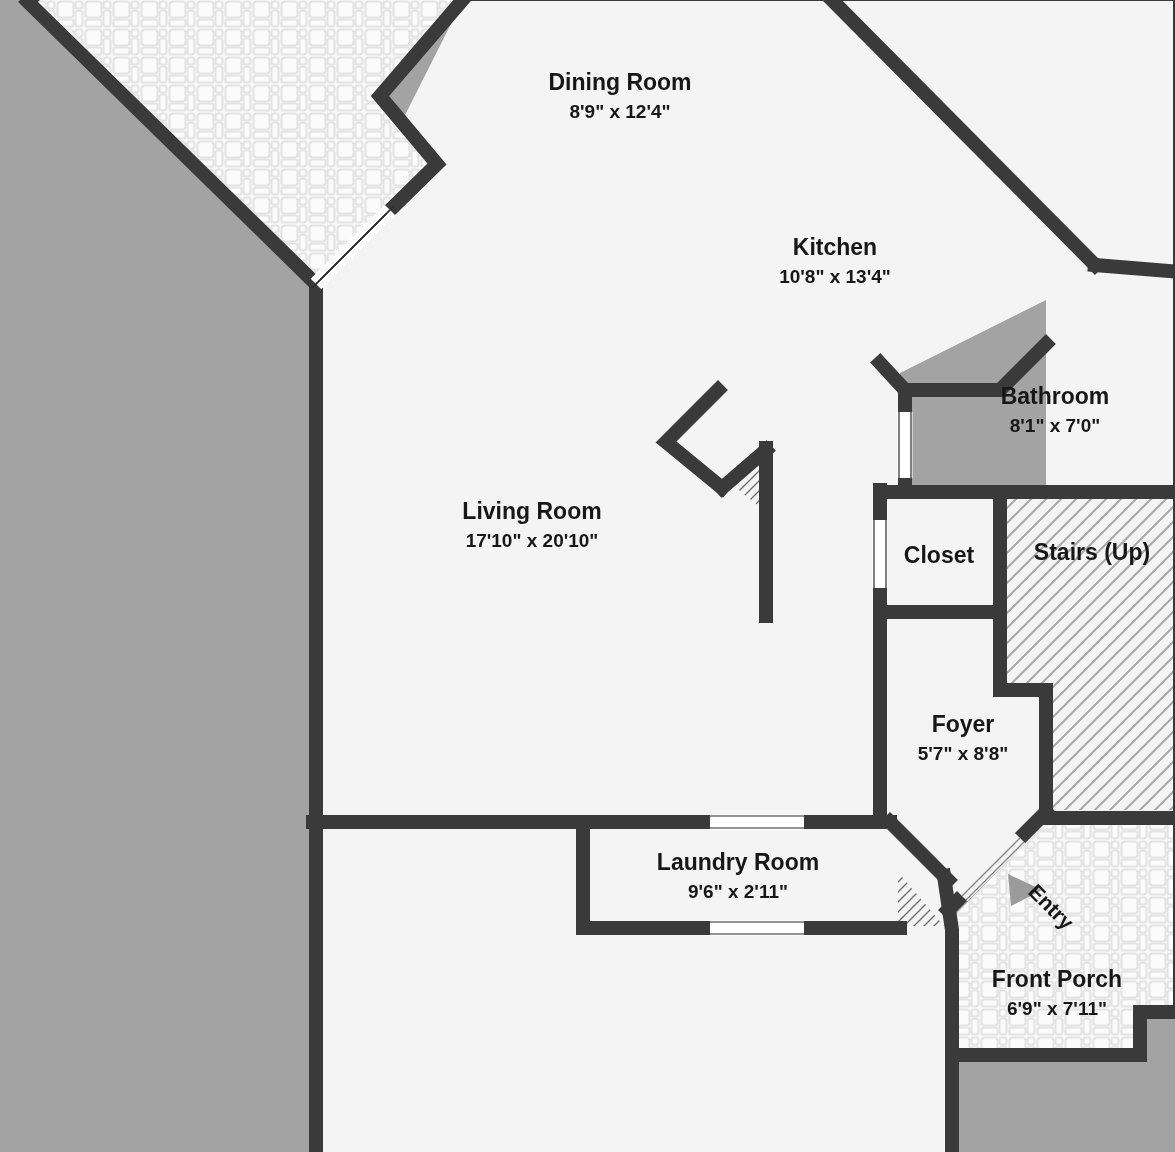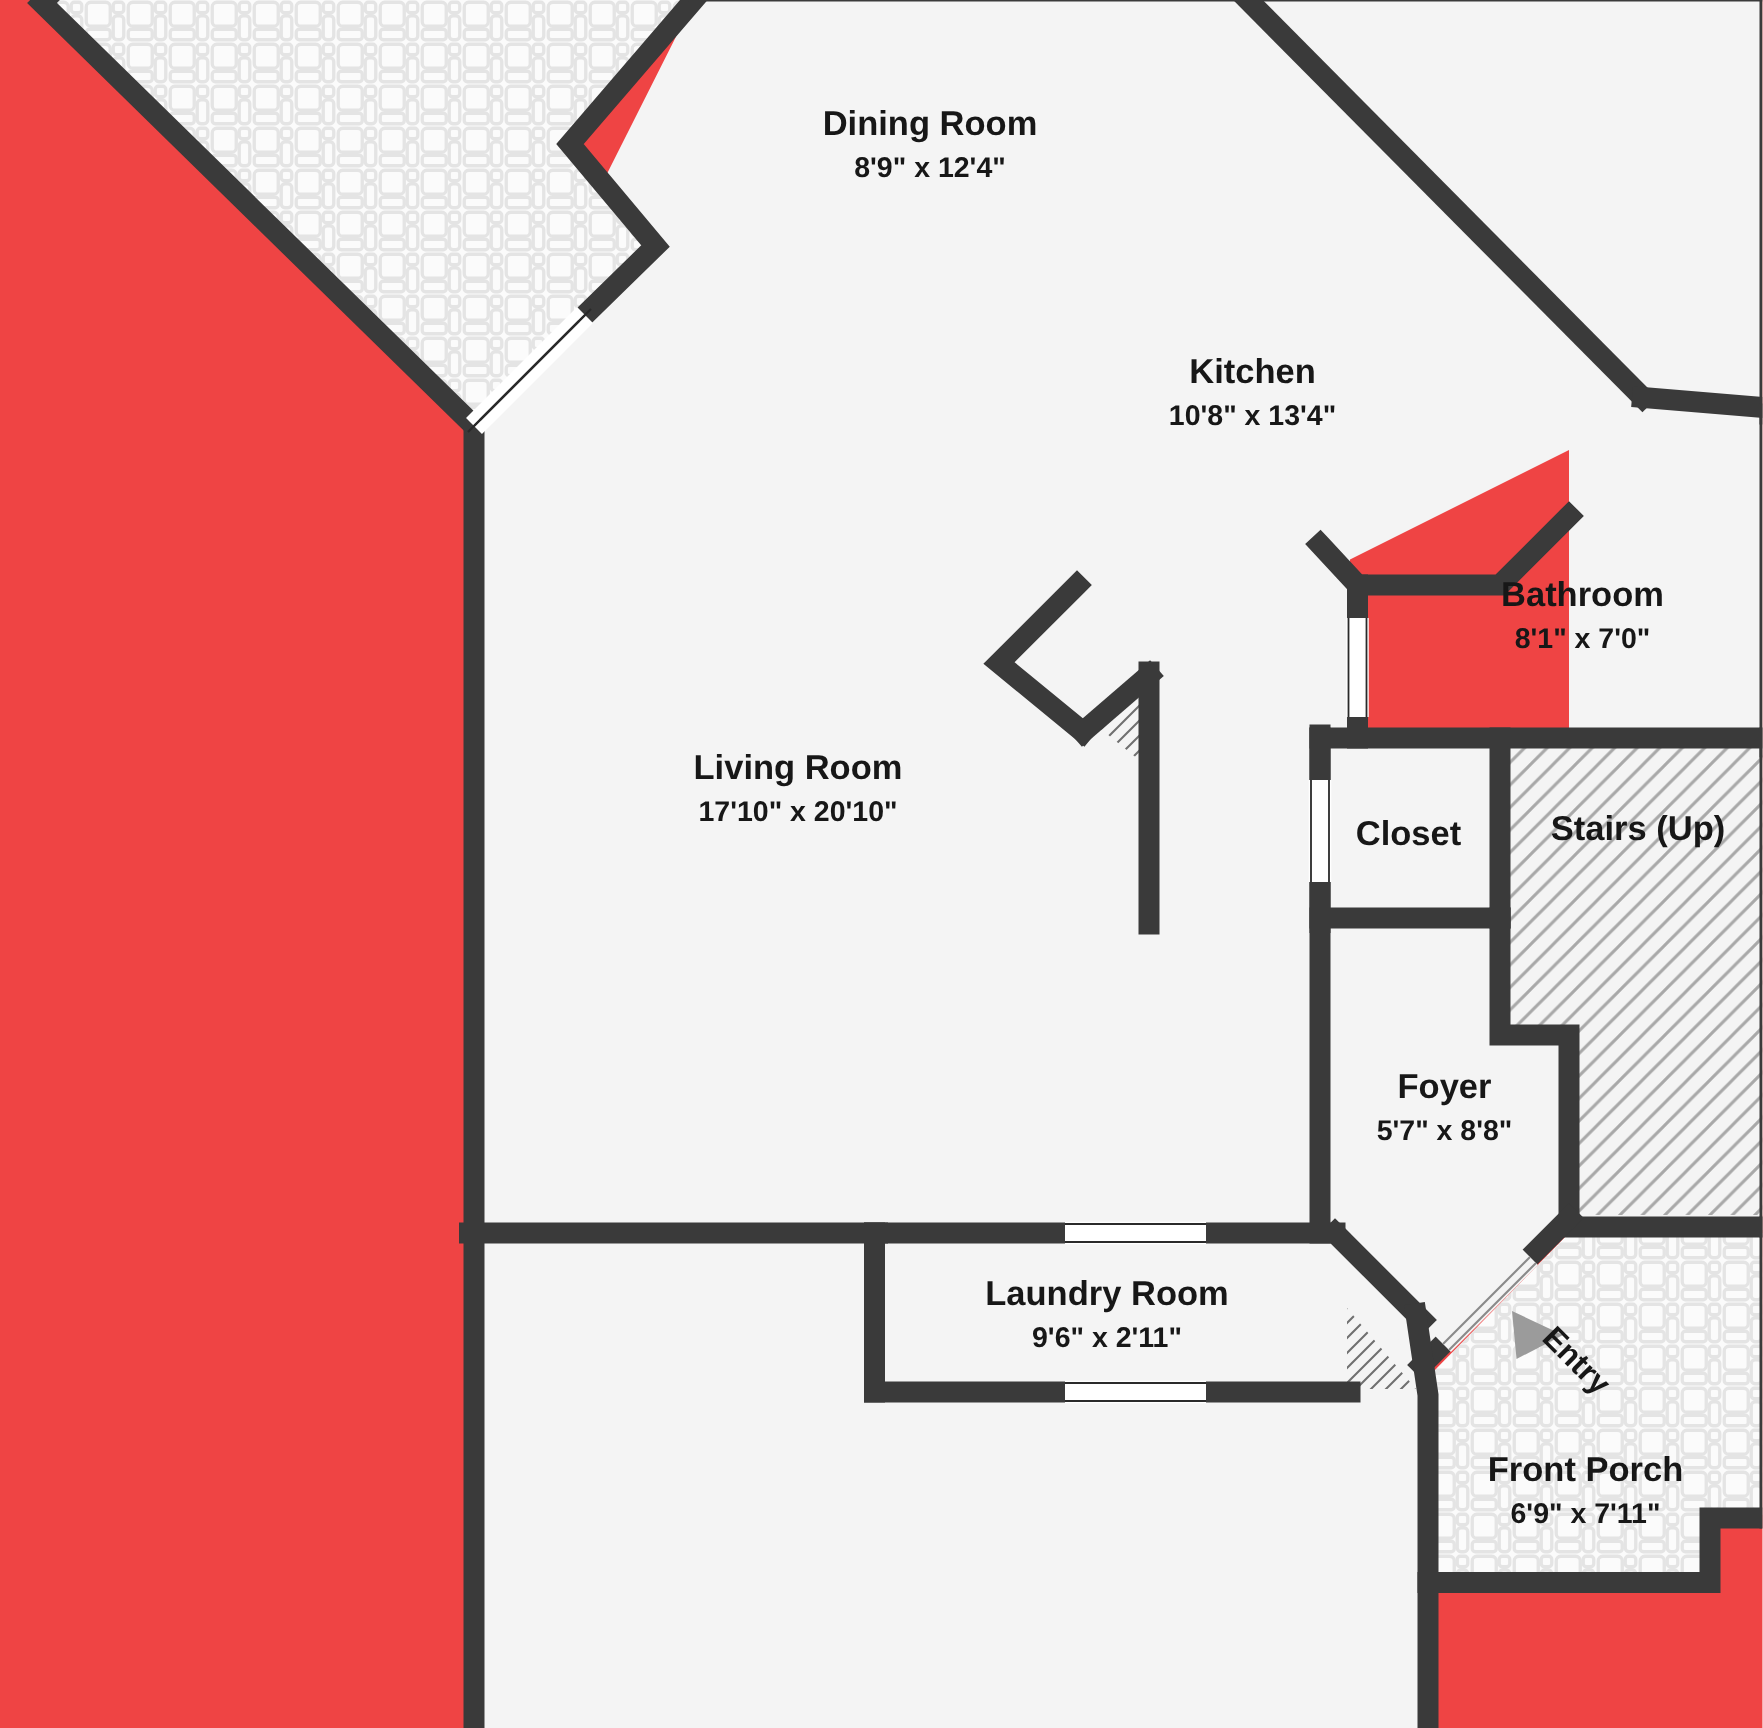--- a/index.html
+++ b/index.html
@@ -10,21 +10,21 @@
   body {
     width: 1175px;
     height: 1152px;
     overflow: hidden;
     font-family: "Liberation Sans", sans-serif;
   }
   #floorplan-root {
     position: relative;
     width: 1175px;
     height: 1152px;
-    background: #ef4444;
+    background: #a3a3a3;
   }
   svg.plan {
     display: block;
     width: 1175px;
     height: 1152px;
   }
   .room-label-name {
     font-family: "Liberation Sans", sans-serif;
     font-weight: bold;
     font-size: 23px;

